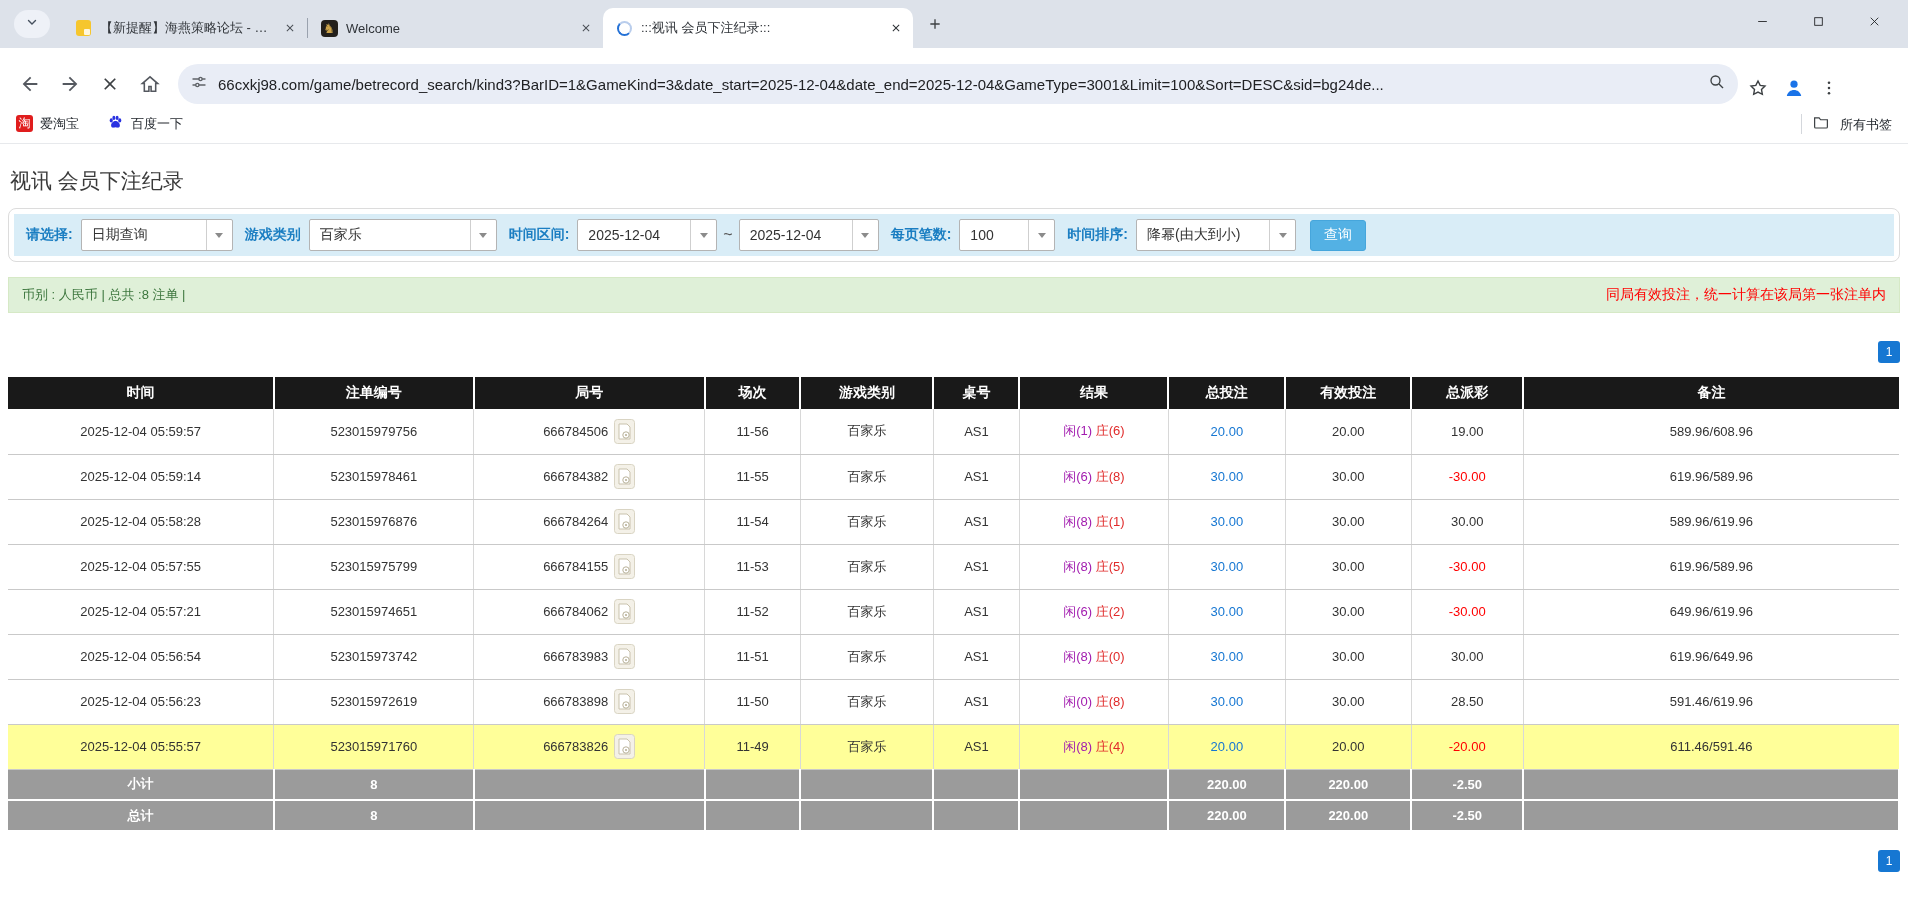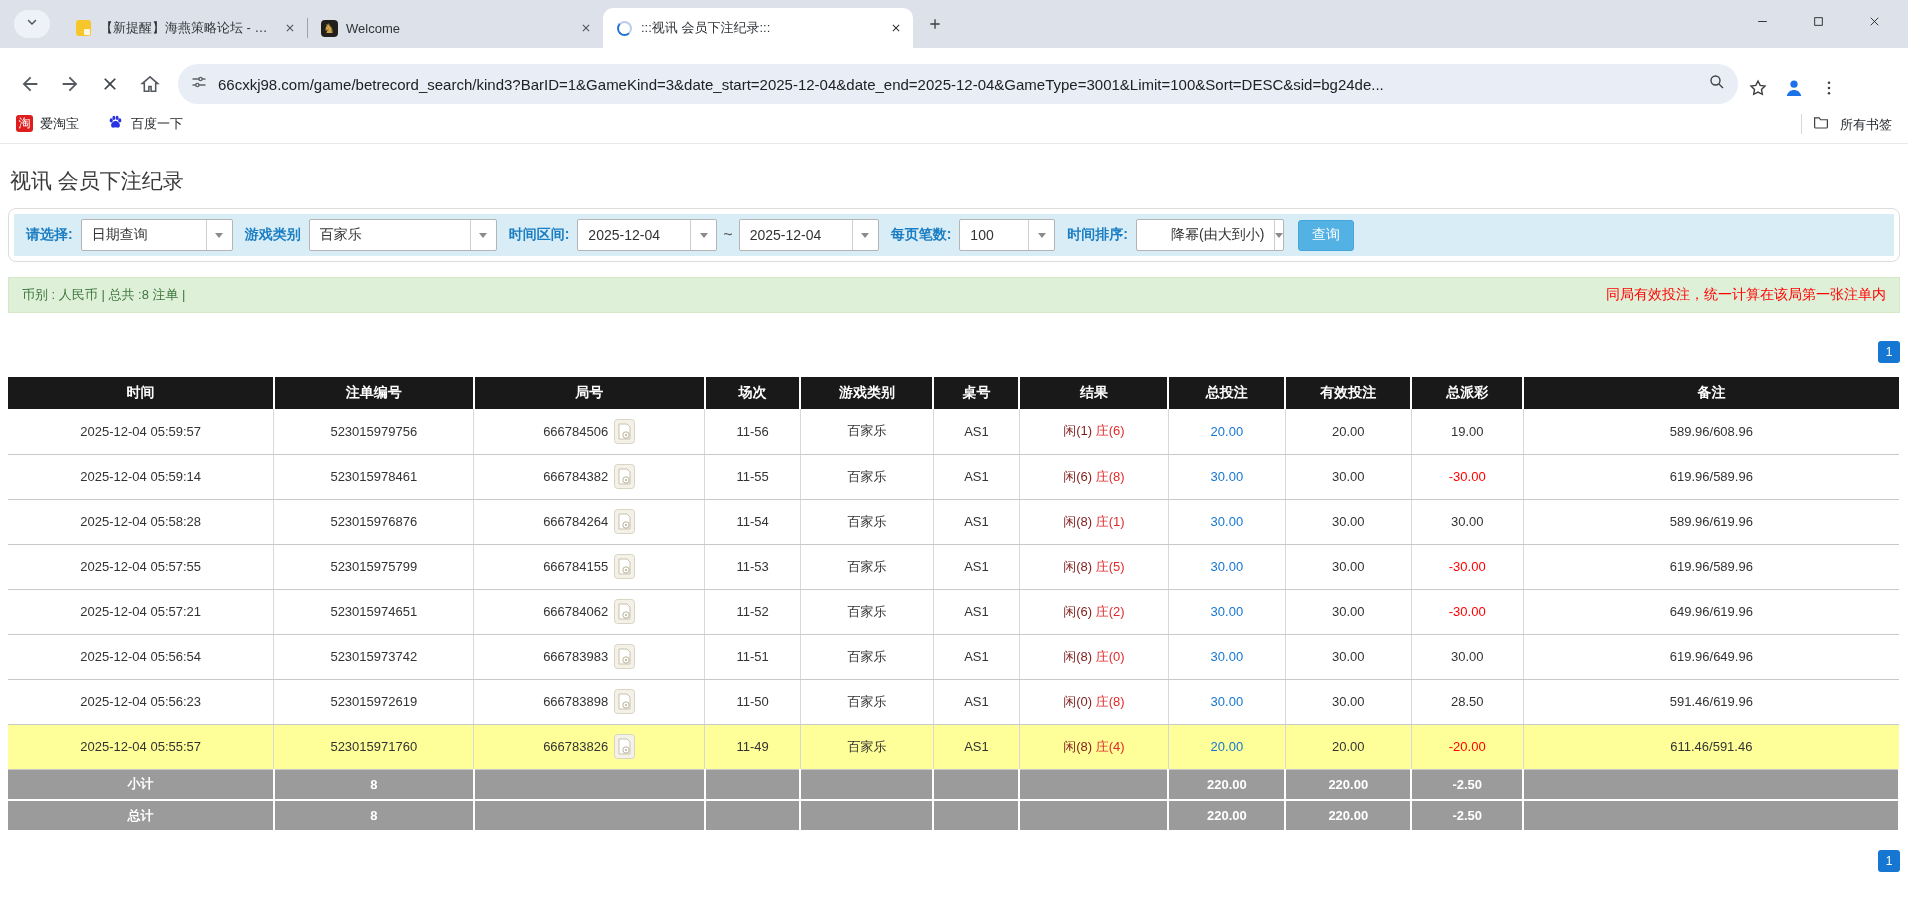--- a/index.html
+++ b/index.html
@@ -69,21 +69,21 @@
   .bet-table thead th { background:#191919; color:#fff; height:32px; font-size:14px; font-weight:bold;
                         border-right:2px solid #fff; }
   .bet-table thead th:last-child { border-right:none; }
   .bet-table tbody td { height:45px; text-align:center; background:#fff;
                         border-bottom:1px solid #c9c9c9; border-right:1px solid #d8d8d8; }
   .bet-table tbody td:last-child { border-right:none; }
   .bet-table tr.highlight td { background:#ffff99; }
   .bet-table tr.summary td { background:#9b9b9b; color:#fff; font-weight:bold; height:31px;
                              border-right:2px solid #fff; border-bottom:2px solid #fff; }
   .round-wrap { display:inline-flex; align-items:center; gap:6px; }
-  .res-player { color:#7f1d1d; }
+  .res-player { color:#a21caf; }
   .res-banker { color:#e02a2a; }
   .blue-link { color:#1677d2; text-decoration:none; }
   .neg { color:#ff0000; }
   .summary .neg { color:#ff0000; }
 </style>
 </head>
 <body>
 
 <div class="tabstrip">
   <div class="tab-search">
@@ -284,21 +284,21 @@
 
       <span class="f-label">每页笔数:</span>
       <div class="combo" style="width:96px;">
         <span class="val" style="flex:1;">100</span>
         <span class="arrow">
             <span class="tri"></span>
           </span>
       </div>
 
       <span class="f-label">时间排序:</span>
-      <div class="combo" style="width:148px;padding-left:24px;">
+      <div class="combo" style="width:160px;">
         <span class="val" style="flex:1;">降幂(由大到小)</span>
         <span class="arrow">
             <span class="tri"></span>
           </span>
       </div>
 
       <button class="search-btn">查询</button>
     </div>
   </div>
 

